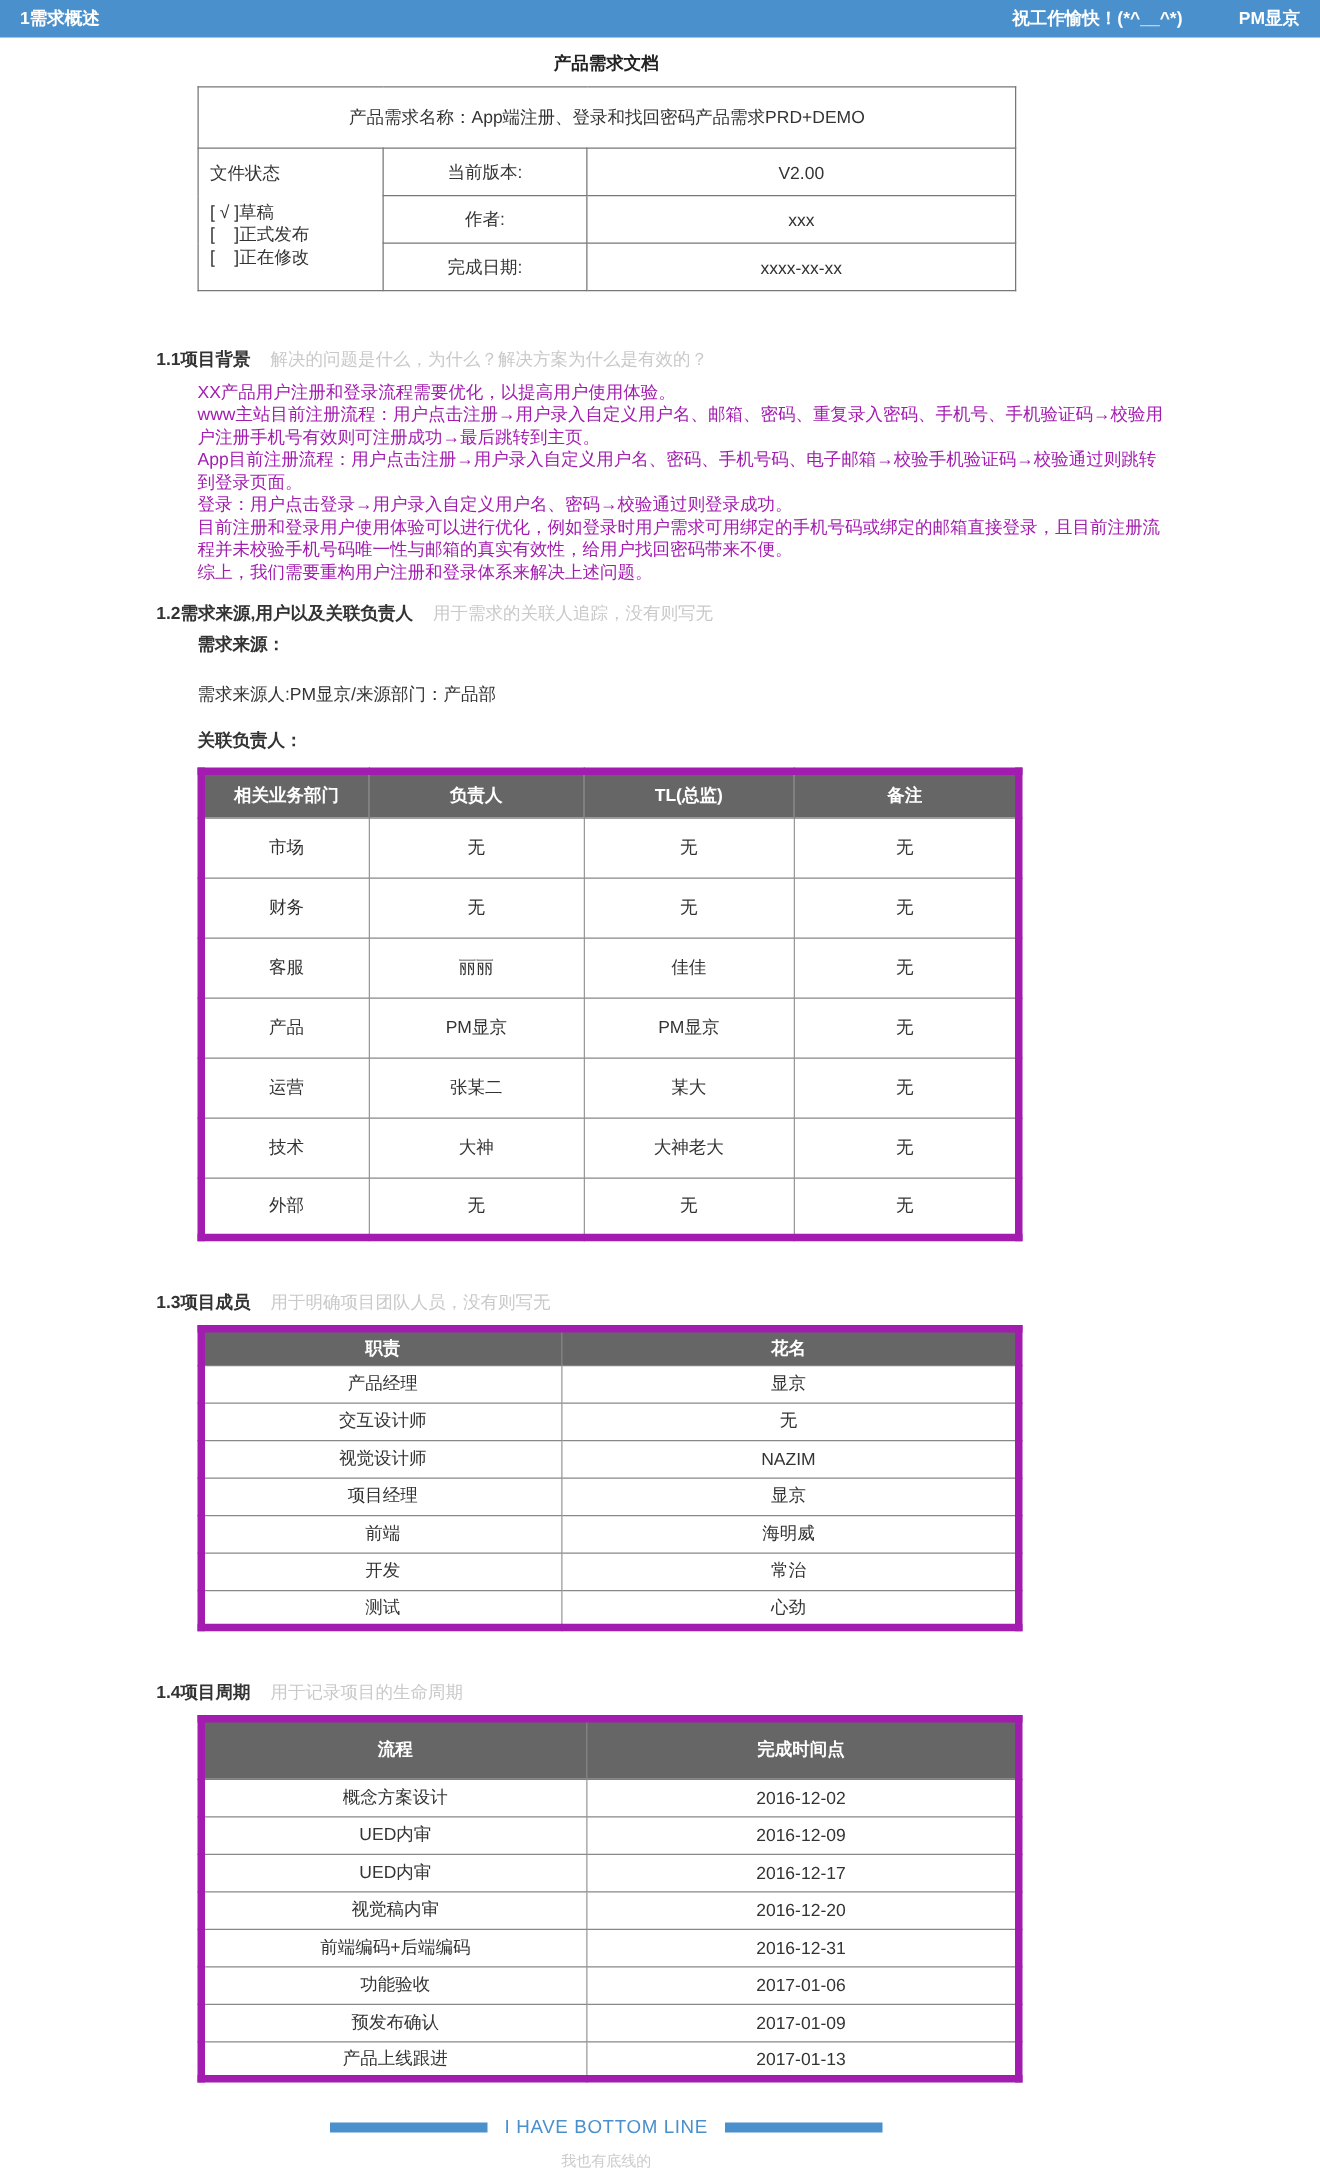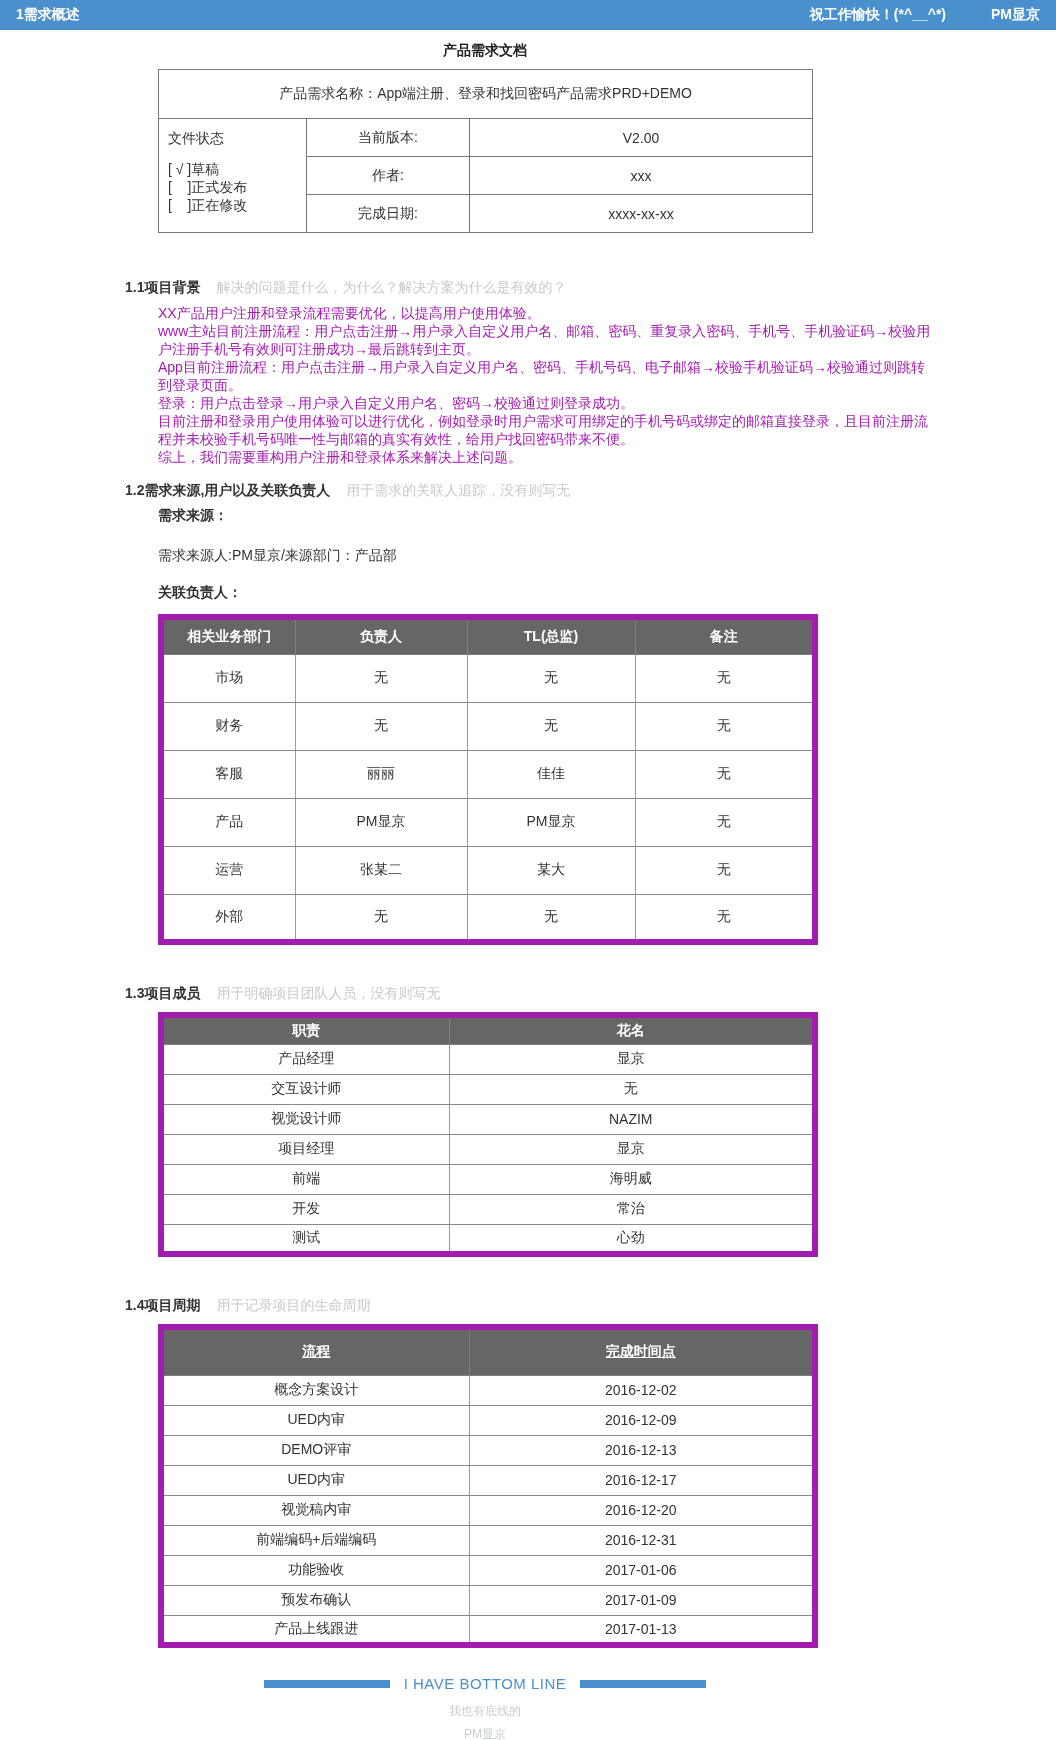--- a/index.html
+++ b/index.html
@@ -55,21 +55,21 @@
   }
   .data-table td { border: 1px solid #999; border-bottom-color: #888; text-align: center; color: #333; padding: 0; }
   .data-table { border: 6px solid #a21caf; }
   .t-owners { margin-top: 12px; }
   .t-owners th { height: 37px; }
   .t-owners td { height: 48px; }
   .t-members { margin-top: 9px; }
   .t-members th { height: 29px; }
   .t-members td { height: 30px; }
   .t-schedule { margin-top: 9px; }
-  .t-schedule th { height: 48px; text-decoration: underline; }
+  .t-schedule th { height: 48px; }
   .t-schedule td { height: 30px; }
 
   
   .footer { width: 654px; margin: 27px 0 0 33px; text-align: center; }
   .bottom-line { display: flex; align-items: center; justify-content: center; }
   .bl-bar { width: 126px; height: 8px; background: #4a90cc; }
   .bl-text { color: #4a90cc; font-size: 15px; margin: 0 14px; letter-spacing: 0.5px; }
   .foot-sub { color: #ccc; font-size: 12px; margin-top: 11px; }
   .foot-sig { color: #c6ced4; font-size: 12px; margin-top: 6px; }
 </style>
@@ -194,20 +194,26 @@
               <td>无</td>
             </tr>
 
             <tr>
               <td>运营</td>
               <td>张某二</td>
               <td>某大</td>
               <td>无</td>
             </tr>
 
+            <tr>
+              <td>技术</td>
+              <td>大神</td>
+              <td>大神老大</td>
+              <td>无</td>
+            </tr>
 
             <tr>
               <td>外部</td>
               <td>无</td>
               <td>无</td>
               <td>无</td>
             </tr>
           </tbody>
       </table>
     </section>
@@ -289,24 +295,20 @@
             <tr>
               <td>概念方案设计</td>
               <td>2016-12-02</td>
             </tr>
 
             <tr>
               <td>UED内审</td>
               <td>2016-12-09</td>
             </tr>
 
-            <tr>
-              <td>DEMO评审</td>
-              <td>2016-12-13</td>
-            </tr>
 
             <tr>
               <td>UED内审</td>
               <td>2016-12-17</td>
             </tr>
 
             <tr>
               <td>视觉稿内审</td>
               <td>2016-12-20</td>
             </tr>

